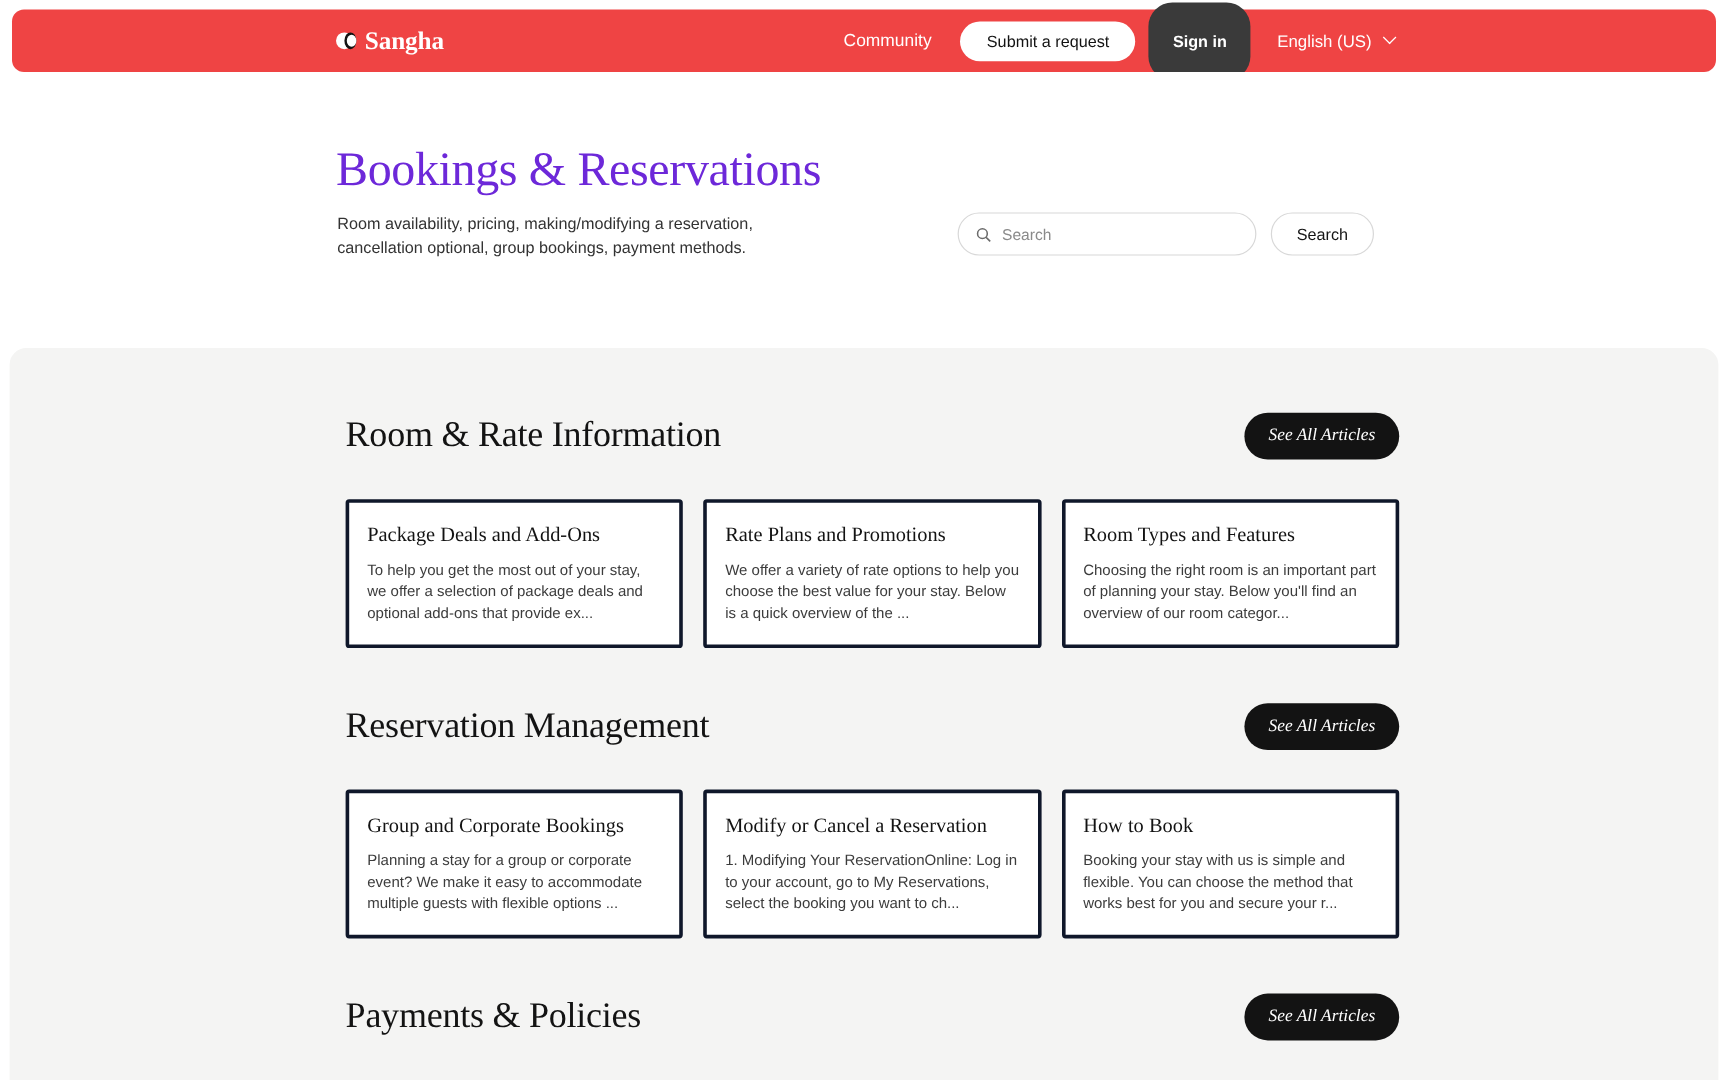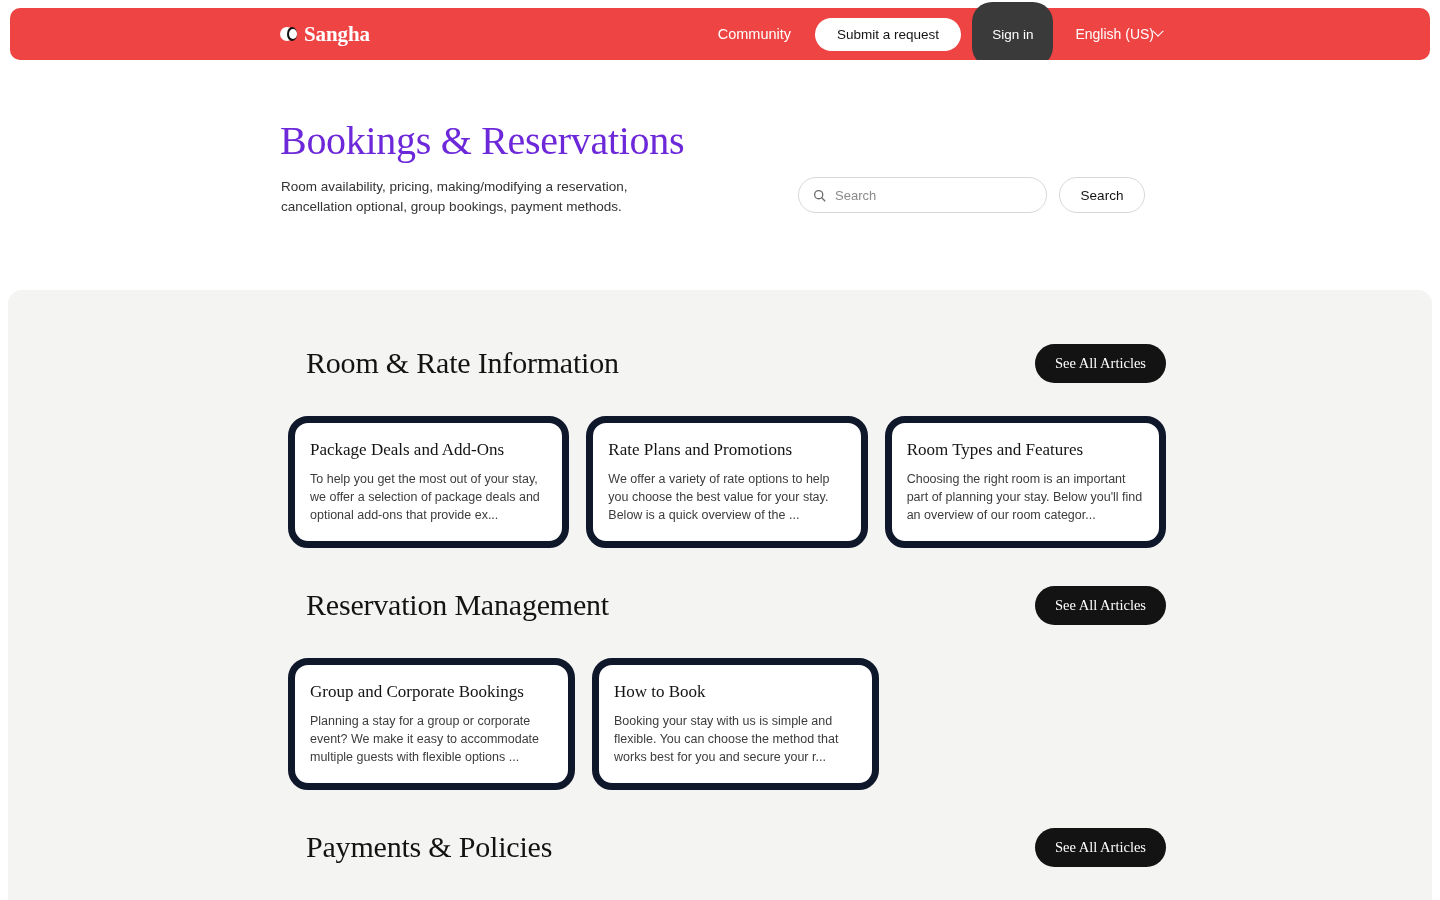--- a/index.html
+++ b/index.html
@@ -99,28 +99,29 @@
     background: #3a3a3a;
     color: #ffffff;
     border-radius: 20px;
     font-size: 13.5px;
     padding: 25px 20px;
     border: none;
     margin-left: 11px;
     cursor: pointer;
     font-family: "Liberation Sans", sans-serif;
     white-space: nowrap;
+    font-weight: bold;
   }
   .lang {
     color: #ffffff;
     font-size: 14px;
     margin-left: 22px;
     display: flex;
     align-items: center;
-    gap: 0;
+    gap: 11px;
     cursor: pointer;
     white-space: nowrap;
   }
   .chev {
     display: inline-block;
     width: 8px; height: 8px;
     border-right: 1.4px solid #ffffff;
     border-bottom: 1.4px solid #ffffff;
     transform: rotate(45deg) translate(-2px,-2px);
   }
@@ -212,53 +213,53 @@
     position: absolute;
     left: 272px;
     width: 886px;
   }
   .section-head {
     position: relative;
     height: 46px;
     display: flex;
     align-items: center;
     justify-content: space-between;
-    margin-left: 18px;
   }
   .section-title {
     font-family: "Liberation Serif", serif;
     font-size: 30px;
     color: #131313;
     letter-spacing: -0.2px;
     padding-left: 8px;
   }
   .btn-see-all {
     background: #131313;
     color: #ffffff;
     border: none;
     border-radius: 20px;
     font-family: "Liberation Serif", serif;
     font-size: 14.5px;
     padding: 11px 20px;
     cursor: pointer;
     white-space: nowrap;
+    font-style: italic;
   }
 
   .cards {
     position: absolute;
     left: 8px;
     width: 878px;
     display: flex;
     gap: 17px;
   }
   .card {
     width: 287px;
     background: #ffffff;
-    border: 7px solid #0f172a;
-    border-radius: 20px;
+    border: 3px solid #0f172a;
+    border-radius: 3px;
     padding: 17px 15px 16px 15px;
   }
   .card-title {
     font-family: "Liberation Serif", serif;
     font-size: 17px;
     color: #131313;
     margin-bottom: 11px;
     line-height: 1.2;
   }
   .card-desc {
@@ -334,20 +335,24 @@
       <div class="section-head">
         <span class="section-title">Reservation Management</span>
         <button class="btn-see-all">See All Articles</button>
       </div>
       <div class="cards" style="top:76px;align-items:flex-end;">
         <div class="card">
           <div class="card-title">Group and Corporate Bookings</div>
           <div class="card-desc">Planning a stay for a group or corporate event? We make it easy to accommodate multiple guests with flexible options ...</div>
         </div>
         <div class="card">
+          <div class="card-title">Modify or Cancel a Reservation</div>
+          <div class="card-desc">1. Modifying Your ReservationOnline: Log in to your account, go to My Reservations, select the booking you want to ch...</div>
+        </div>
+        <div class="card">
           <div class="card-title">How to Book</div>
           <div class="card-desc">Booking your stay with us is simple and flexible. You can choose the method that works best for you and secure your r...</div>
         </div>
       </div>
     </div>
 
     <div class="section" style="top:534px;">
       <div class="section-head">
         <span class="section-title">Payments &amp; Policies</span>
         <button class="btn-see-all">See All Articles</button>

